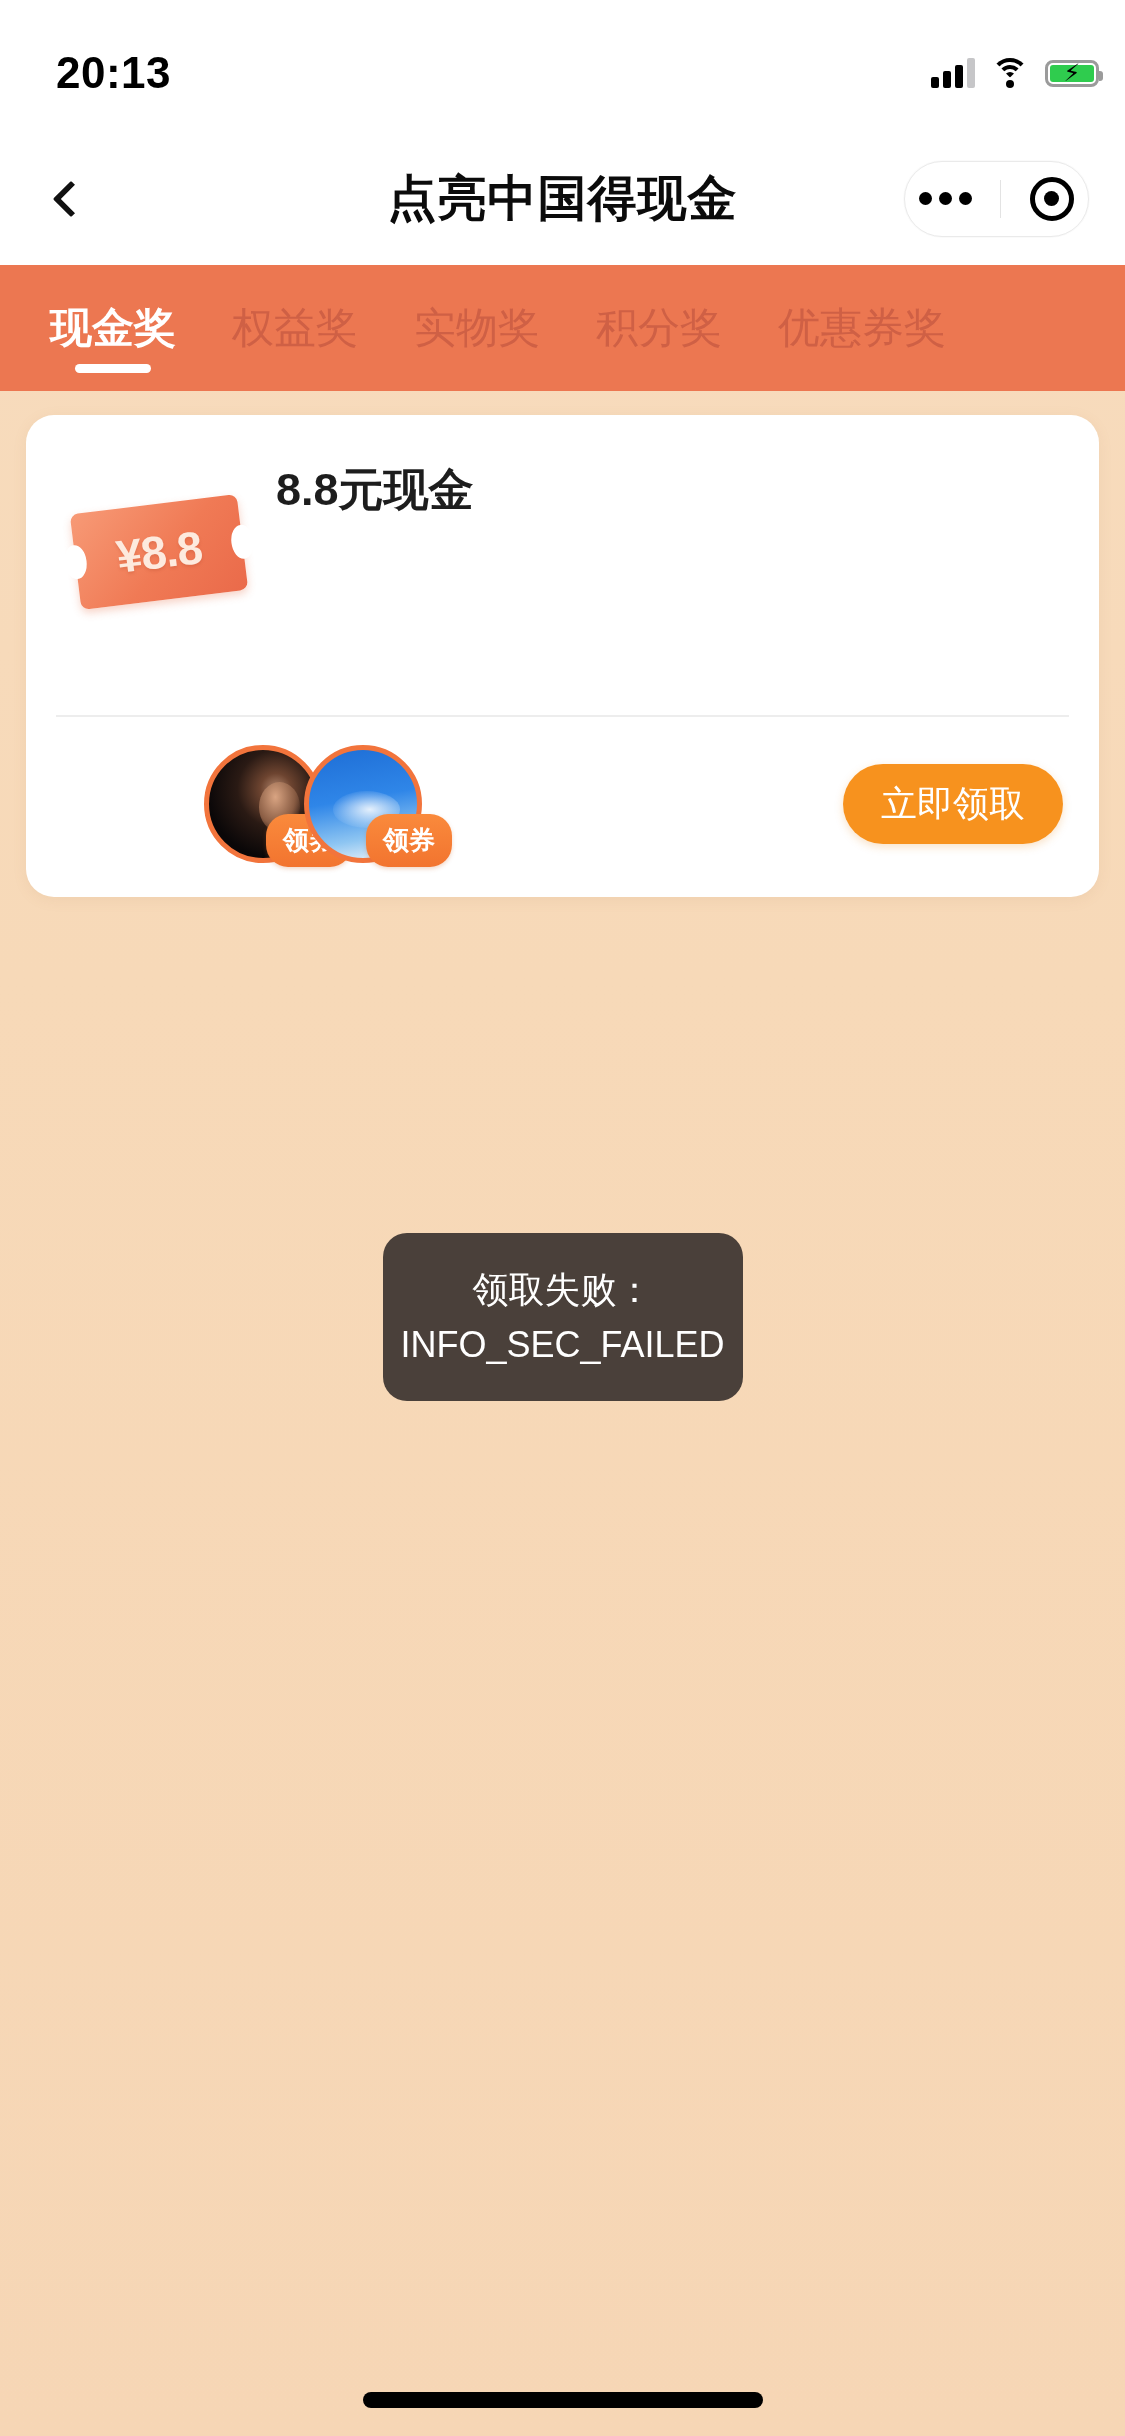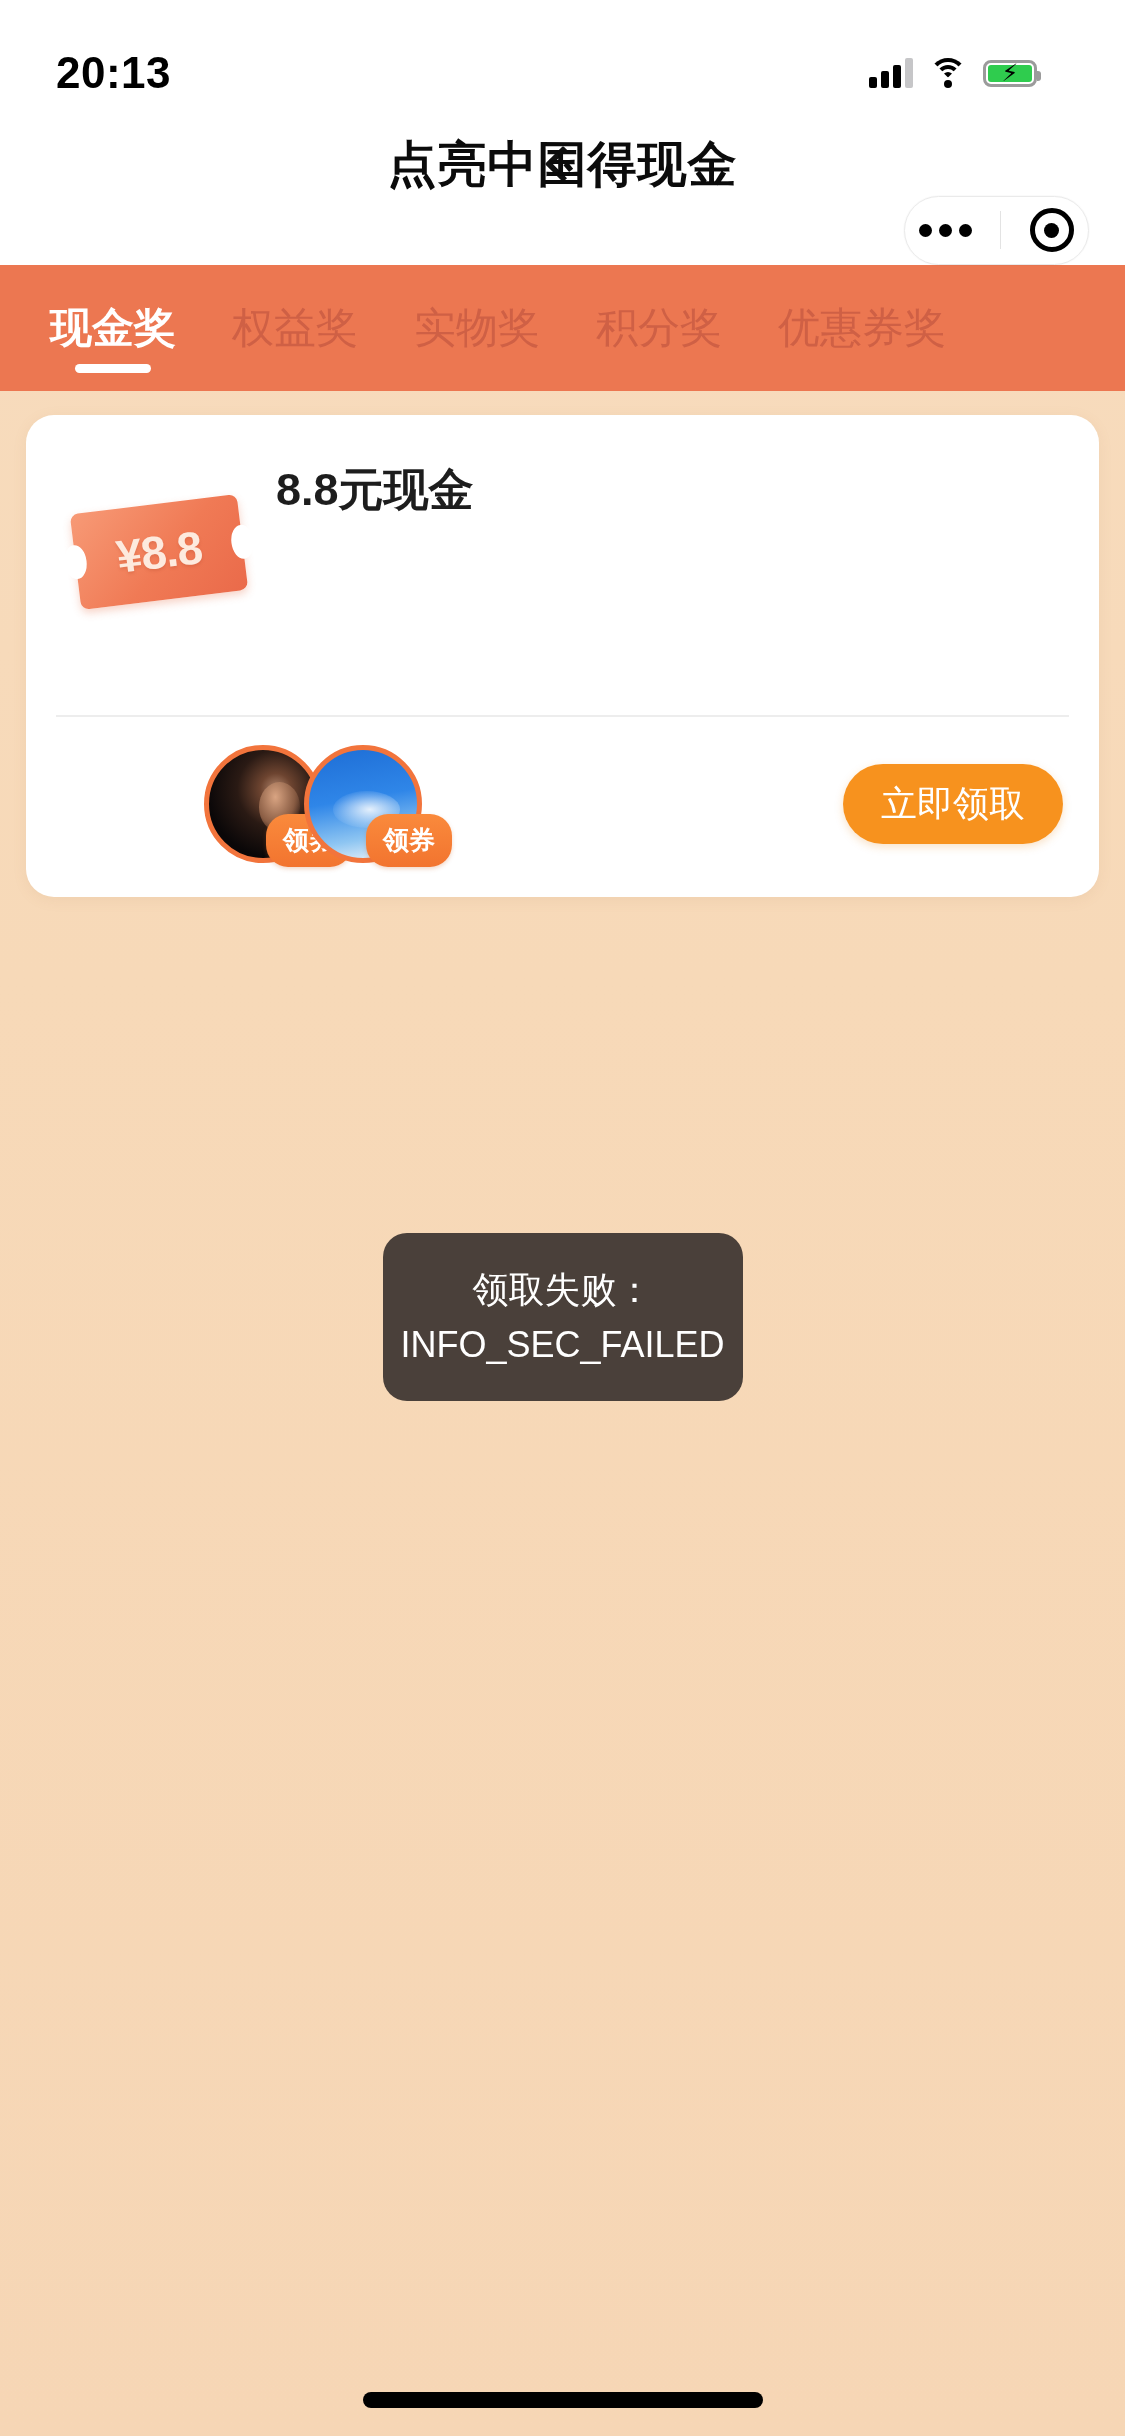--- a/index.html
+++ b/index.html
@@ -10,21 +10,21 @@
   }
   body {
     background:linear-gradient(180deg,#f7dcbe 0%, #f7d9b8 40%, #f6d6b5 100%);
     position:relative;
   }
 
   
   .status-bar{
     height:132px; background:#ffffff;
     display:flex; align-items:center; justify-content:space-between;
-    padding:0 88px 0 56px; position:relative;
+    padding:0 26px 0 56px; position:relative;
   }
   .status-time{
     font-size:44px; font-weight:700; color:#000; letter-spacing:0.5px;
     margin-top:14px;
   }
   .status-right{ display:flex; align-items:center; gap:16px; margin-top:14px; }
 
   .signal-bars{ display:flex; align-items:flex-end; gap:4px; height:30px; }
   .signal-bars i{ display:block; width:8px; background:#000; border-radius:2px; }
   .signal-bars i:nth-child(1){ height:11px; }
@@ -53,21 +53,21 @@
   }
   .battery-fill{ width:100%; height:100%; background:#2fcc4e; border-radius:3px; position:relative;}
   .bolt{
     position:absolute; left:50%; top:50%; transform:translate(-50%,-50%);
     font-size:24px; line-height:1; color:#000; font-weight:700;
   }
 
   
   .nav-bar{
     height:133px; background:#fff; display:flex; align-items:center;
-    position:relative; padding:0 36px;flex-direction:column;
+    position:relative; padding:0 36px;
   }
   .back-btn{
     width:70px; height:70px; display:flex; align-items:center; justify-content:center;
     cursor:pointer;
   }
   .back-chevron{
     width:26px; height:26px; border-left:6px solid #111; border-bottom:6px solid #111;
     transform:rotate(45deg); border-radius:2px;
   }
   .nav-title{

